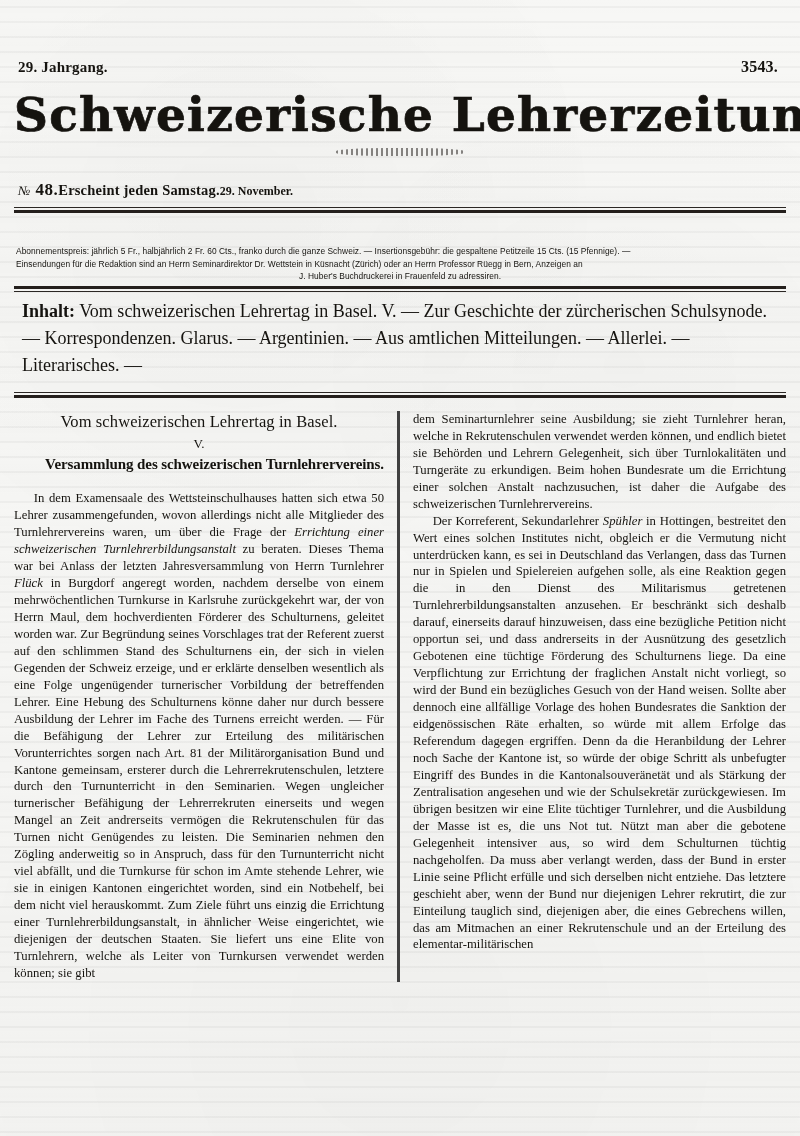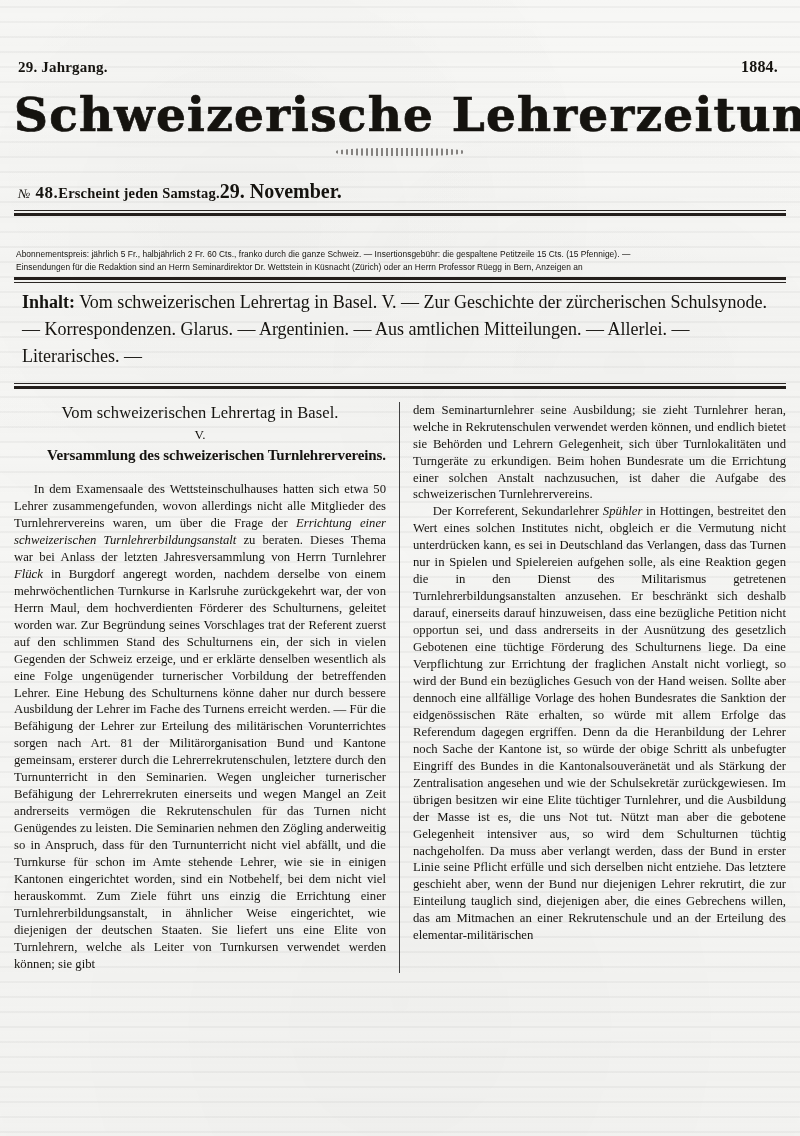--- a/index.html
+++ b/index.html
@@ -94,21 +94,21 @@
   .issue-row {
     display: flex;
     align-items: baseline;
     justify-content: flex-start;
     margin-top: 24px;
     font-weight: bold;
   }
   .issue-row .num { font-size: 17px; letter-spacing: .5px; padding-left: 4px; }
   .issue-row .num .no-sign { font-size: 13px; font-style: italic; font-weight: normal; }
   .issue-row .freq { font-size: 14.5px; letter-spacing: .2px; }
-  .issue-row .date { font-size: 20px; padding-right: 8px; }
+  .issue-row .date { font-size: 12px; padding-right: 8px; }
 
   .rule-thin { border: 0; border-top: 1px solid #2b2724; margin: 7px 0 0 0; }
   .rule-thick { border: 0; border-top: 3px solid #241f1c; margin: 0; }
 
   
   .fineprint {
     font-size: 8.4px;
     line-height: 1.45;
     text-align: justify;
     padding: 4px 2px 4px 2px;
@@ -136,21 +136,21 @@
   }
   .col {
     width: 50%;
     box-sizing: border-box;
     font-size: 12.7px;
     line-height: 1.335;
     text-align: justify;
     text-justify: inter-word;
     hyphens: manual;
   }
-  .col-left { padding-right: 13px; border-right: 1px solid #404040; }
+  .col-left { padding-right: 13px; border-right: 3px solid #404040; }
   .col-right { padding-left: 13px; }
   .col p { margin: 0; text-indent: 1.55em; }
   .col p.noindent { text-indent: 0; }
   .article-title {
     text-align: center;
     font-size: 16.5px;
     font-weight: normal;
     margin: 0 0 2px 0;
     letter-spacing: .1px;
   }
@@ -172,21 +172,21 @@
 <body>
 
 <div id="page">
   <div id="paper-texture"></div>
   <div id="bleed-through"></div>
 
   <div id="content">
 
     <div class="topline">
       <span class="year">29. Jahrgang.</span>
-      <span class="issue-year">1884.</span>
+      <span class="issue-year">3543.</span>
     </div>
 
     <h1 class="masthead-title">Schweizerische Lehrerzeitung.</h1>
 
 
     <div class="rule-wavy"></div>
 
     <div class="issue-row">
       <span class="num">
         <span class="no-sign">№</span>
@@ -195,20 +195,21 @@
       <span class="freq">Erscheint jeden Samstag.</span>
       <span class="date">29. November.</span>
     </div>
 
     <hr class="rule-thin">
     <hr class="rule-thick" style="margin-top:2px">
 
     <div class="fineprint">
       <span class="ln">Abonnementspreis: jährlich 5 Fr., halbjährlich 2 Fr. 60 Cts., franko durch die ganze Schweiz. — Insertionsgebühr: die gespaltene Petitzeile 15 Cts. (15 Pfennige). —</span>
       <span class="ln">Einsendungen für die Redaktion sind an Herrn Seminardirektor Dr. Wettstein in Küsnacht (Zürich) oder an Herrn Professor Rüegg in Bern, Anzeigen an</span>
+      <span class="ln center">J. Huber's Buchdruckerei in Frauenfeld zu adressiren.</span>
     </div>
 
     <hr class="rule-thick">
     <hr class="rule-thin" style="margin-top:2px">
 
     <div class="inhalt">
       <b>Inhalt:</b><span> Vom schweizerischen Lehrertag in Basel. V. — Zur Geschichte der zürcherischen Schulsynode. — Korrespondenzen. Glarus. — Argentinien. — Aus amtlichen Mitteilungen. — Allerlei. — Literarisches. —</span>
     </div>
 
     <hr class="rule-thin">

